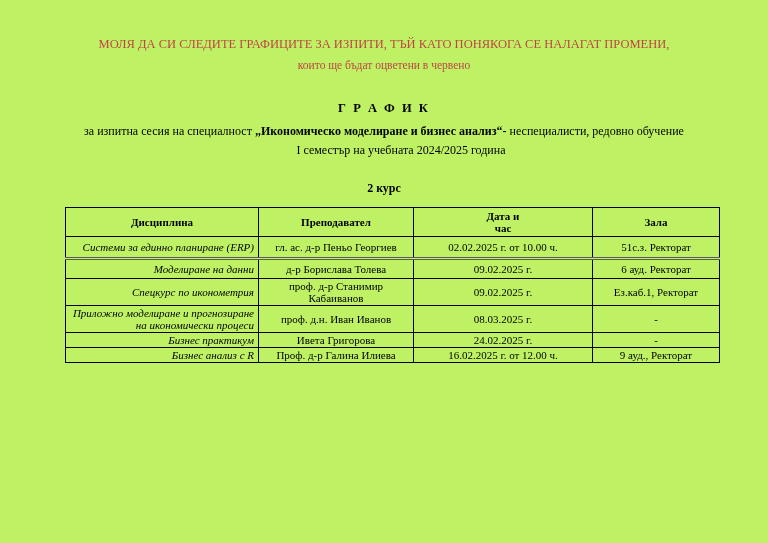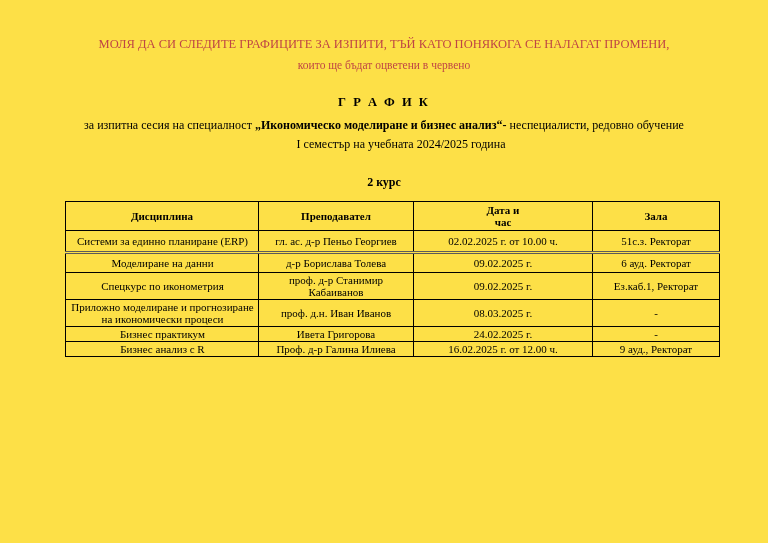--- a/index.html
+++ b/index.html
@@ -1,38 +1,38 @@
 <!DOCTYPE html>
 <html><head>
 <meta charset="utf-8">
 <style>
   html, body { margin: 0; padding: 0; background: #ffffff; }
   .page {
     width: 768px;
     height: 543px;
-    background: #fde047;
+    background: #bef264;
     font-family: "Liberation Serif", "DejaVu Serif", serif;
     color: #000000;
     overflow: hidden;
     position: relative;
   }
   .center { text-align: center; }
   .notice1 {
     padding-top: 38px;
     font-size: 12.5px;
     line-height: 13px;
     font-weight: normal;
   }
   .notice2 {
     margin-top: 8px;
     font-size: 11.5px;
     line-height: 13px;
   }
   .title {
-    margin-top: 23px;
+    margin-top: 29px;
     font-size: 12.5px;
     font-weight: bold;
     letter-spacing: 2px;
     line-height: 14px;
   }
   .subtitle1 {
     margin-top: 9px;
     font-size: 12px;
     line-height: 14px;
   }
@@ -62,21 +62,21 @@
     padding: 1px 4px;
     vertical-align: middle;
     overflow: hidden;
   }
   table.schedule th {
     font-weight: bold;
     text-align: center;
     white-space: pre-line;
   }
   table.schedule td { text-align: center; }
-  table.schedule td.c-disc { text-align: center; padding-left: 5px; }
+  table.schedule td.c-disc { text-align: right; padding-left: 5px; font-style: italic; }
   tr.hdr   { height: 29px; }
   tr.r0    { height: 22px; }
   tr.r1    { height: 20px; }
   tr.r2    { height: 25px; margin-left: 46px; }
   tr.r3    { height: 23px; }
   tr.r4    { height: 13px; }
   tr.r5    { height: 13px; }
   tr.thick-sep > td { border-bottom: 3px double #5a5a5a; }
 </style>
 </head>

